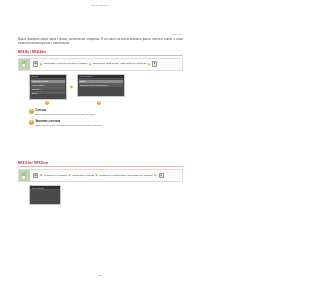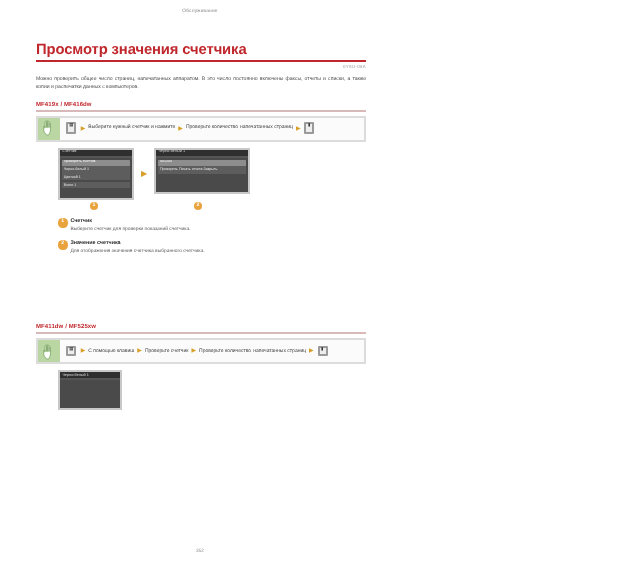--- a/index.html
+++ b/index.html
@@ -166,24 +166,20 @@
     text-align:center;font-size:2.4px;color:#8f8f8f;
   }
 </style>
 </head>
 <body>
 
 <div class="page">
 
   <div class="running-head">Обслуживание</div>
 
-  <div class="title-wrap">
-    <div class="doc-title">Просмотр значения счетчика</div>
-    <div class="title-rule"></div>
-  </div>
 
   <div class="doc-code">0YSU-08A</div>
 
   <div class="intro">Можно проверить общее число страниц, напечатанных аппаратом. В это число постоянно включены факсы, отчеты и списки, а также копии и распечатки данных с компьютеров.</div>
 
   <div class="section" id="section-1">
     <div class="sec-head">MF419x / MF416dw</div>
     <div class="sec-rule"></div>
 
     <div class="op-box">

